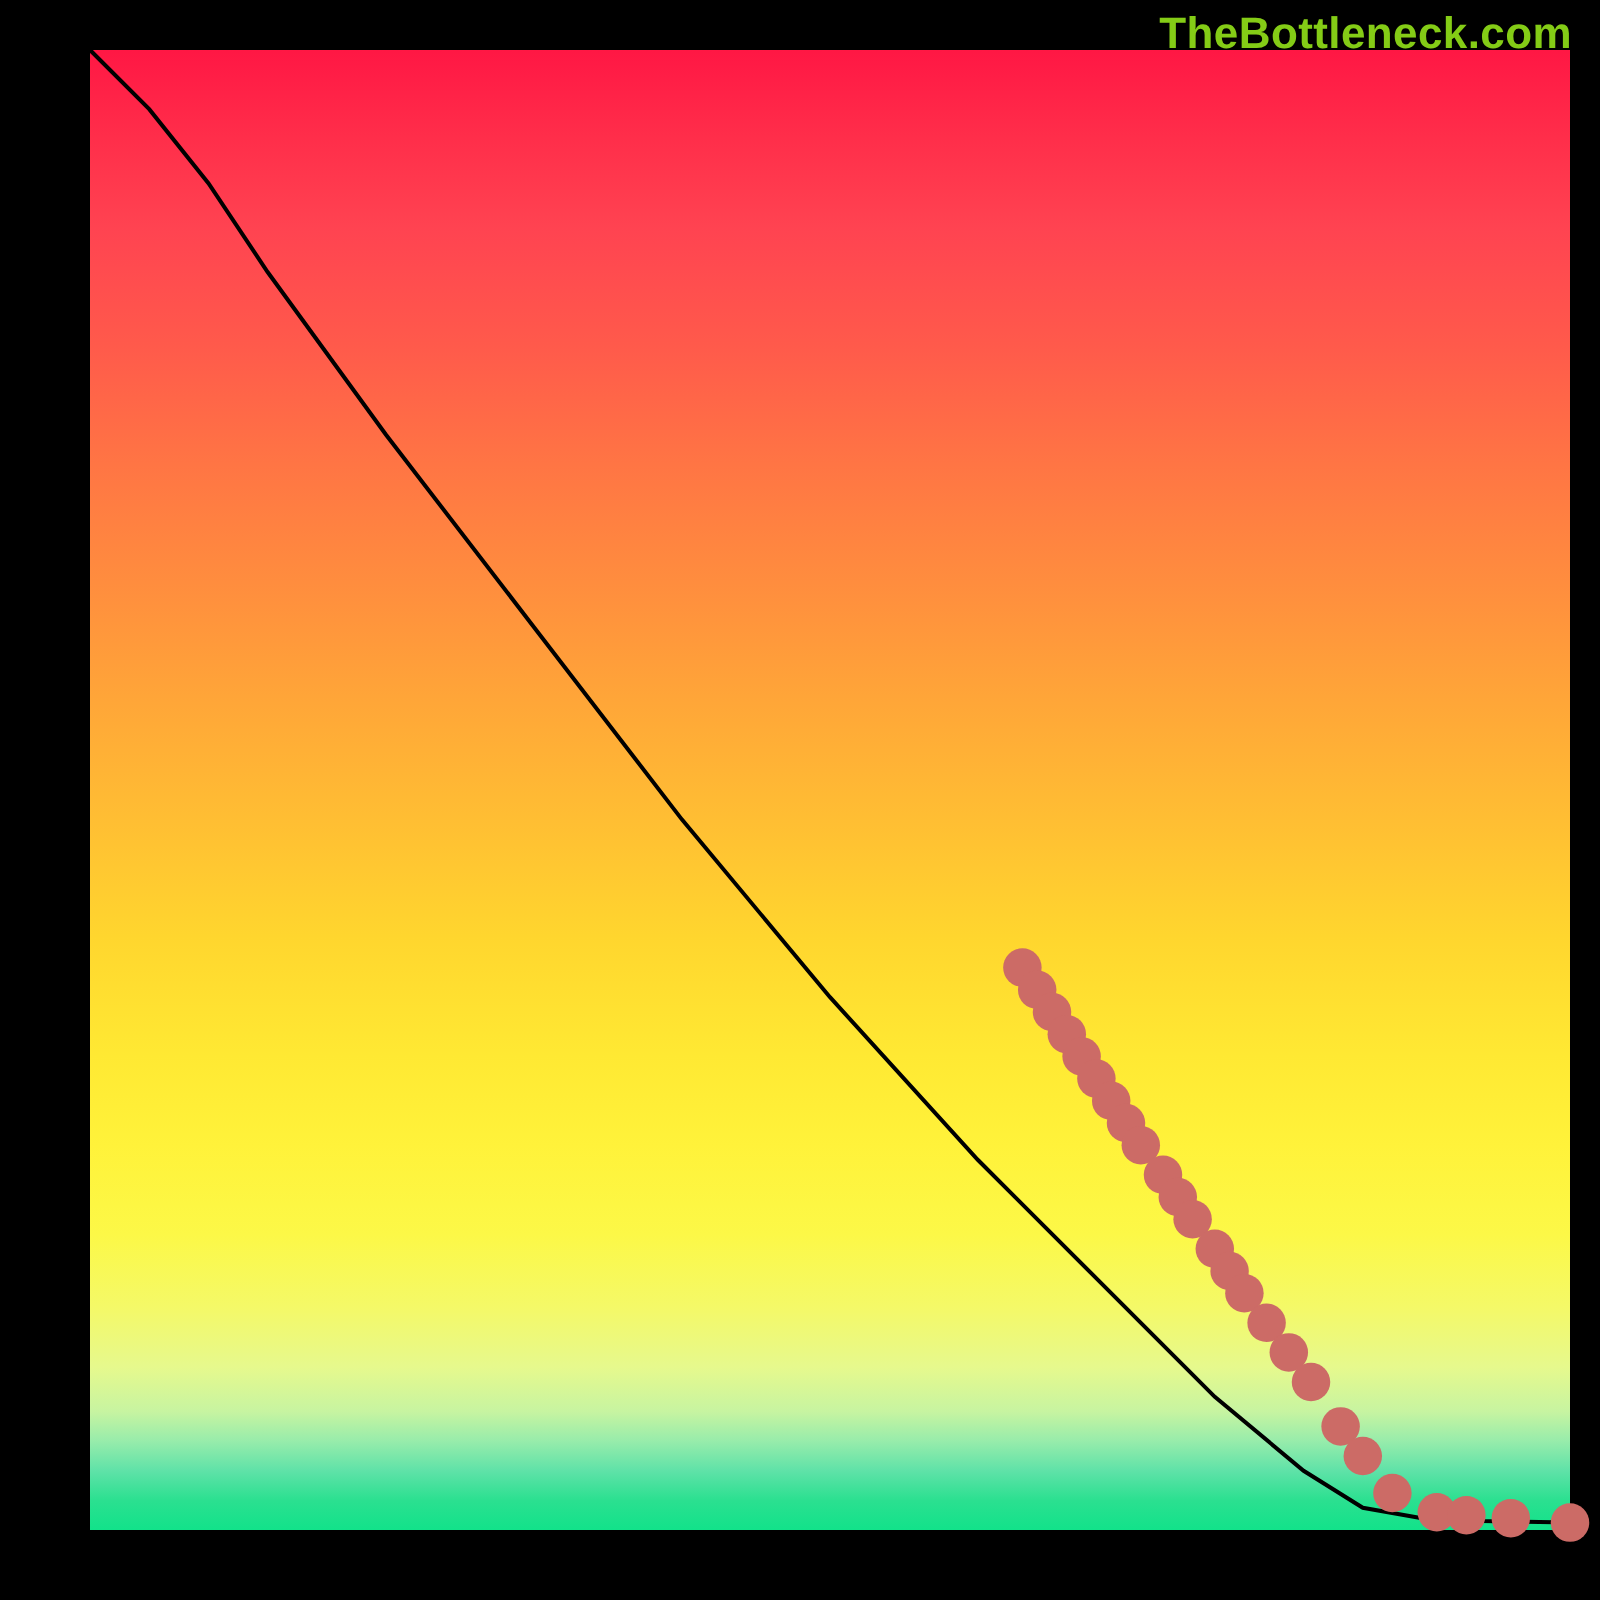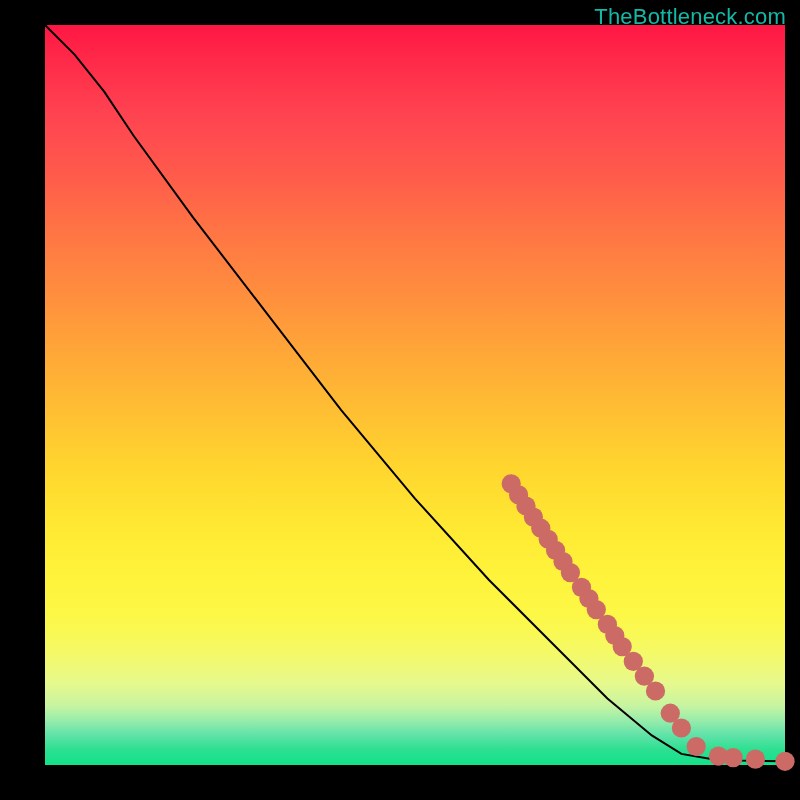--- a/index.html
+++ b/index.html
@@ -43,23 +43,23 @@
       #97ecab 94%,
       #5fe2a8 96%,
       #2be090 98%,
       #12e28a 100%
     );
   }
   .watermark {
     position: absolute;
     top: 4px;
     right: 14px;
-    color: #14b8a6;
+    color: #84cc16;
     font-size: 22px;
-    font-weight: 400;
+    font-weight: 700;
     letter-spacing: 0.2px;
     user-select: none;
   }
   svg.curve {
     position: absolute;
     left: 0;
     top: 0;
     width: 100%;
     height: 100%;
     overflow: visible;

